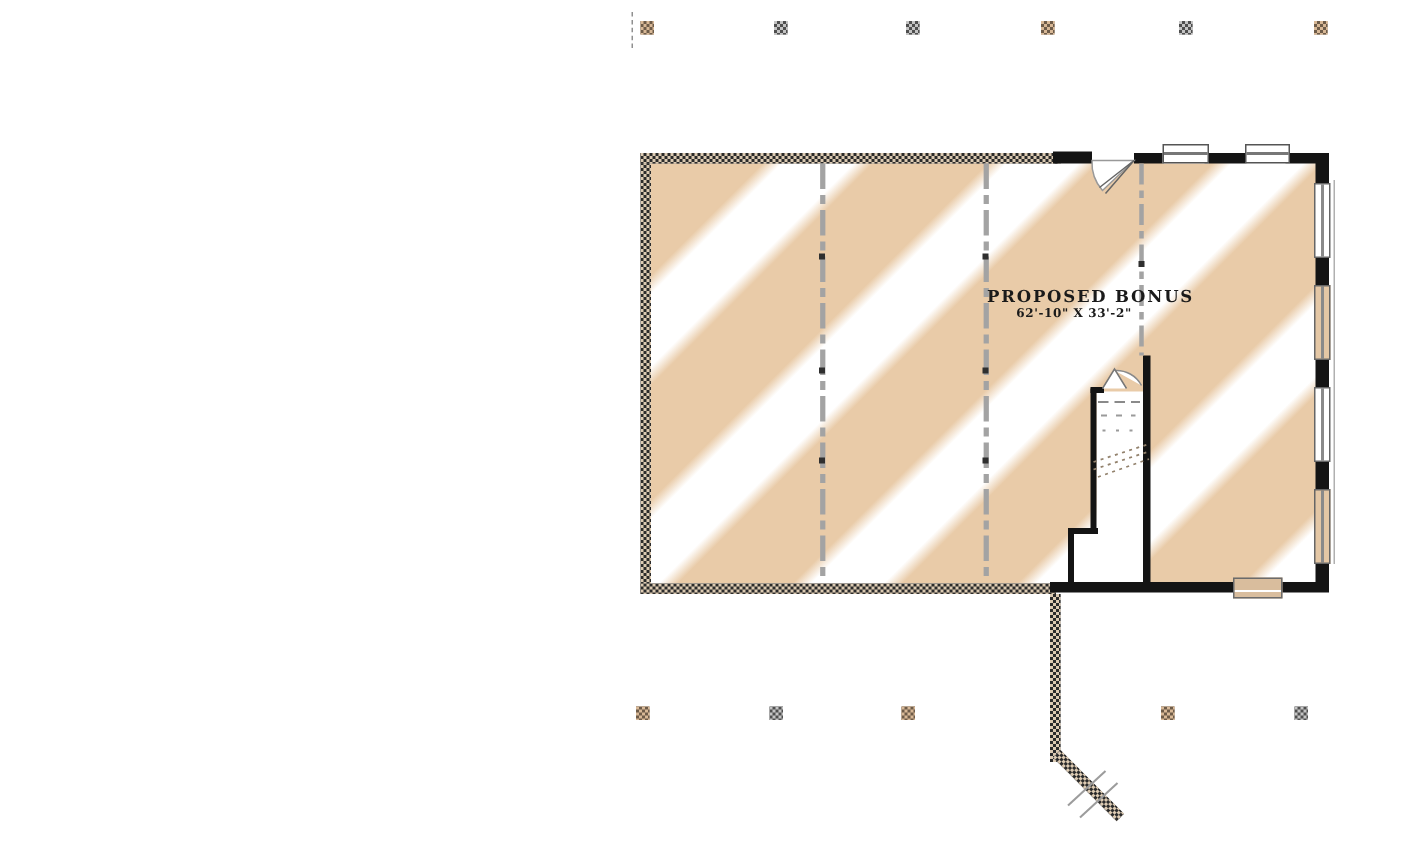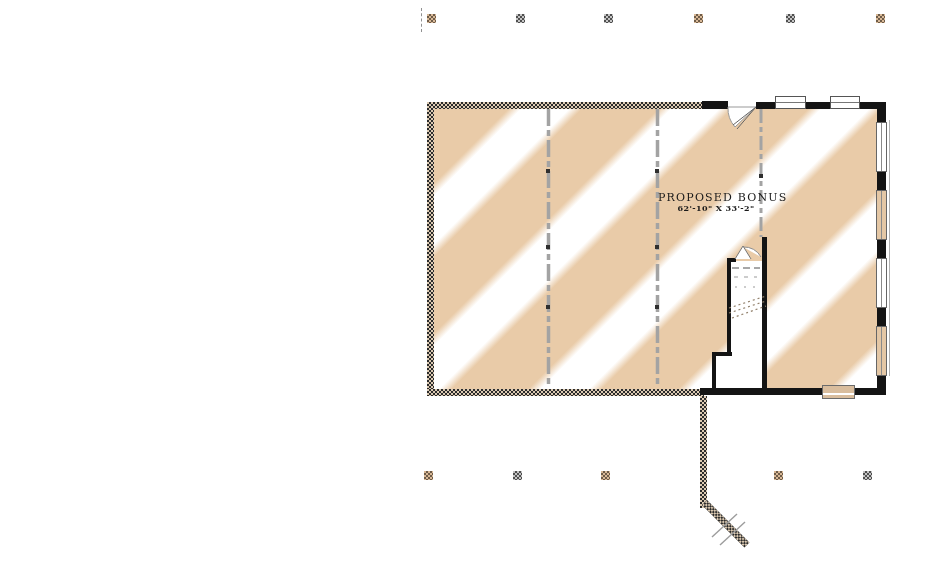--- a/index.html
+++ b/index.html
@@ -29,21 +29,21 @@
   .trim{background:#b0b0b0;}
 
   
   .mark{width:9px;height:9px;}
   .mark-a{background:#9b8268 repeating-conic-gradient(#6e5c49 0% 25%,#d8b896 0% 50%);background-size:4px 4px;}
   .mark-b{background:#8a8a8a repeating-conic-gradient(#4f4f4f 0% 25%,#c4c4c4 0% 50%);background-size:4px 4px;}
 
   .dashed-tick{border-left:1px dashed #909090;width:0;height:24px;}
 
   .label{color:#1a1a1a;text-align:center;}
-  .room-label{left:658px;top:191px;width:116px;font-size:11px;font-weight:400;letter-spacing:1.2px;white-space:nowrap;}
+  .room-label{left:658px;top:191px;width:116px;font-size:11px;font-weight:700;letter-spacing:1.2px;white-space:nowrap;}
   .room-dims{left:658px;top:203px;width:116px;font-size:8px;font-weight:700;letter-spacing:.4px;white-space:nowrap;}
 
   svg.overlay{position:absolute;left:0;top:0;width:950px;height:561px;pointer-events:none;}
 </style>
 </head>
 <body>
 
 <div class="stage">
 
   <div class="abs dashed-tick" style="left:421px;top:8px;"></div>

